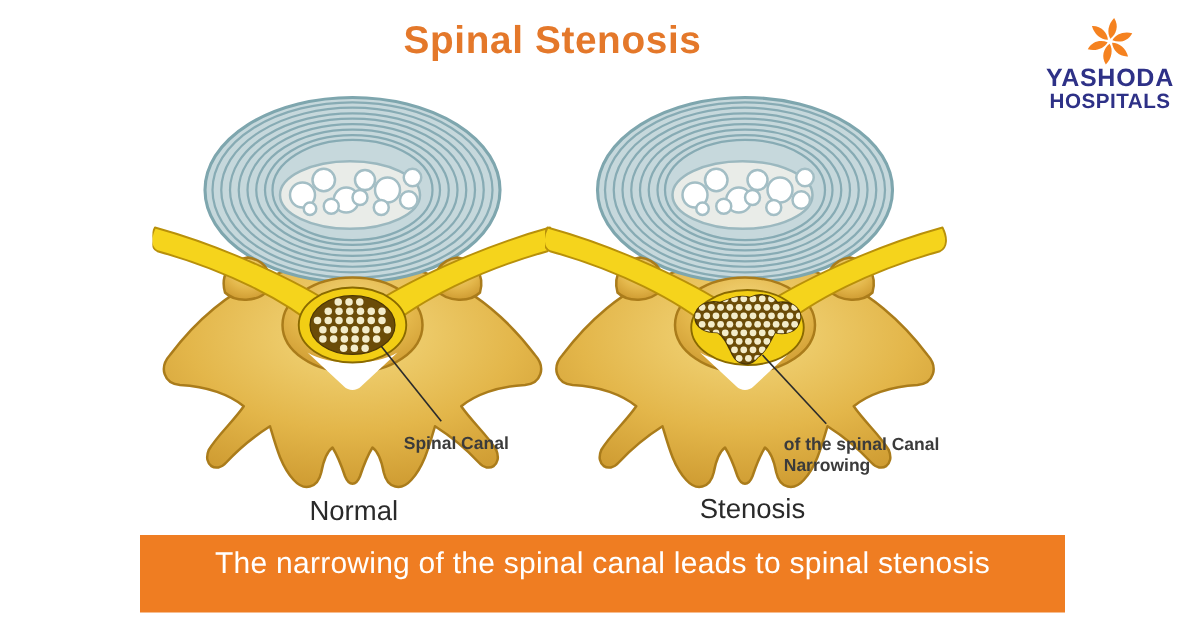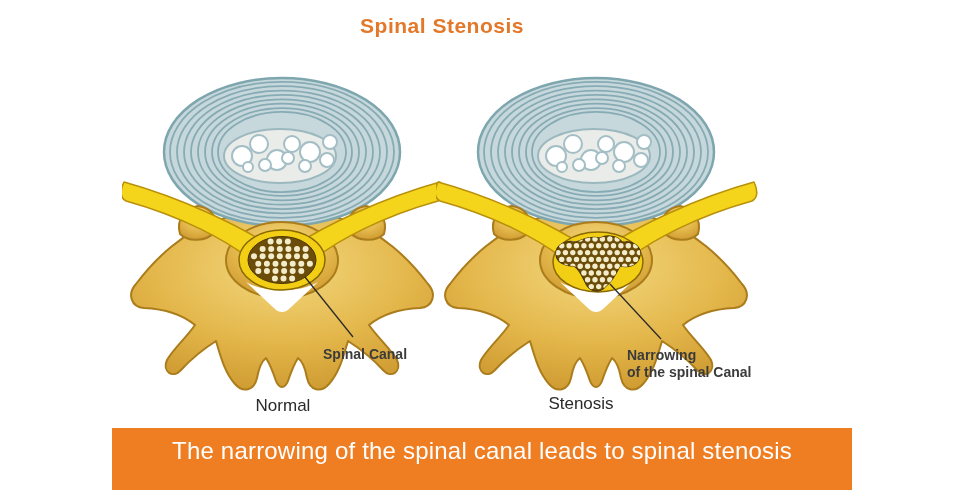--- a/index.html
+++ b/index.html
@@ -1,37 +1,49 @@
 <!DOCTYPE html>
 <html style="--title: #e4782a; --banner_bg: #ef7d22; --banner_text: #ffffff; --logo_navy: #2e3187; --logo_orange: #f58220; --disc_fill: #c6d8dc; --disc_outline: #7ea6ae; --disc_ring: #87abb4; --nucleus_bg: #e9ece8; --nucleus_blob: #ffffff; --nucleus_stroke: #a3bec5; --bone_light: #f3d87e; --bone_mid: #e3b64a; --bone_dark: #c8932a; --bone_outline: #aa7c1b; --band_fill: #f5d41c; --band_outline: #b8900a; --canal_ring: #f2ce14; --canal_ring_outline: #8a6a00; --canal_dark: #6b4c08; --canal_dot: #f3ecca; --pointer: #2b2b2b; --label_text: #3b3b3b;"><head>
 <meta charset="utf-8">
 <style>
   html,body{margin:0;padding:0;background:#fff;}
   .stage{position:relative;width:960px;height:495px;background:#ffffff;overflow:hidden;
          font-family:"Liberation Sans", sans-serif;}
   .title{position:absolute;left:192px;top:14px;width:500px;margin:0;text-align:center;
-         font-size:21px;font-weight:bold;letter-spacing:.5px;color:var(--title);}
+         font-size:31px;font-weight:bold;letter-spacing:.5px;color:var(--title);}
   .logo{position:absolute;left:818px;top:12px;width:140px;text-align:center;}
   .logo svg{display:block;margin:0 auto;width:42px;height:42px;}
   .logo-line1{font-size:20px;font-weight:bold;letter-spacing:.6px;color:var(--logo_navy);line-height:19px;}
   .logo-line2{font-size:16.5px;font-weight:bold;letter-spacing:.4px;color:var(--logo_navy);line-height:17px;}
   .panel{position:absolute;top:70px;width:330px;height:340px;}
   .anno{position:absolute;font-size:14px;font-weight:600;color:var(--label_text);line-height:17px;}
-  .caption{position:absolute;font-size:17px;font-weight:500;color:#2a2a2a;text-align:center;}
+  .caption{position:absolute;font-size:22px;font-weight:500;color:#2a2a2a;text-align:center;}
   .banner{position:absolute;left:112px;top:428px;width:740px;height:62px;line-height:46px;
           text-align:center;font-size:24px;font-weight:500;letter-spacing:.2px;
           background:var(--banner_bg);color:var(--banner_text);}
 </style>
 </head>
 <body>
 
 <div class="stage">
 
   <h1 class="title">Spinal Stenosis</h1>
 
+  <div class="logo">
+    <svg id="flower" viewBox="-30 -30 60 60">
+        <path d="M0,-3 C 6,-9 8,-19 1,-27 C -5,-19 -5,-9 0,-3 Z" fill="#f58220" transform="rotate(8)"></path>
+        <path d="M0,-3 C 6,-9 8,-19 1,-27 C -5,-19 -5,-9 0,-3 Z" fill="#f58220" transform="rotate(68)"></path>
+        <path d="M0,-3 C 6,-9 8,-19 1,-27 C -5,-19 -5,-9 0,-3 Z" fill="#f58220" transform="rotate(128)"></path>
+        <path d="M0,-3 C 6,-9 8,-19 1,-27 C -5,-19 -5,-9 0,-3 Z" fill="#f58220" transform="rotate(188)"></path>
+        <path d="M0,-3 C 6,-9 8,-19 1,-27 C -5,-19 -5,-9 0,-3 Z" fill="#f58220" transform="rotate(248)"></path>
+        <path d="M0,-3 C 6,-9 8,-19 1,-27 C -5,-19 -5,-9 0,-3 Z" fill="#f58220" transform="rotate(308)"></path>
+      </svg>
+    <div class="logo-line1">YASHODA</div>
+    <div class="logo-line2">HOSPITALS</div>
+  </div>
 
   <div class="panel" style="left:122px">
     <svg id="svg-normal" viewBox="0 0 330 340" width="330" height="340">
   <defs>
     <radialGradient id="boneG-n" cx="50%" cy="30%" r="80%">
       <stop offset="0" stop-color="#f3d87e"></stop>
       <stop offset="0.55" stop-color="#e3b64a"></stop>
       <stop offset="1" stop-color="#c8932a"></stop>
     </radialGradient>
   </defs>
@@ -249,22 +261,22 @@
         </g>
   <line x1="174" y1="214" x2="225" y2="269" stroke="#2b2b2b" stroke-width="1.3"></line>
       </svg>
   </div>
 
   <div class="anno" style="left:323px;top:346px">
     <div>Spinal Canal</div>
   </div>
 
   <div class="anno" style="left:627px;top:347px">
+    <div>of the spinal Canal</div>
     <div>Narrowing</div>
-    <div>of the spinal Canal</div>
   </div>
 
   <div class="caption" style="left:238px;top:396px;width:90px">Normal</div>
-  <div class="caption" style="left:536px;top:394px;width:90px">Stenosis</div>
+  <div class="caption" style="left:557px;top:394px;width:90px">Stenosis</div>
 
   <div class="banner">The narrowing of the spinal canal leads to spinal stenosis</div>
 
 </div>
 
 </body></html>

